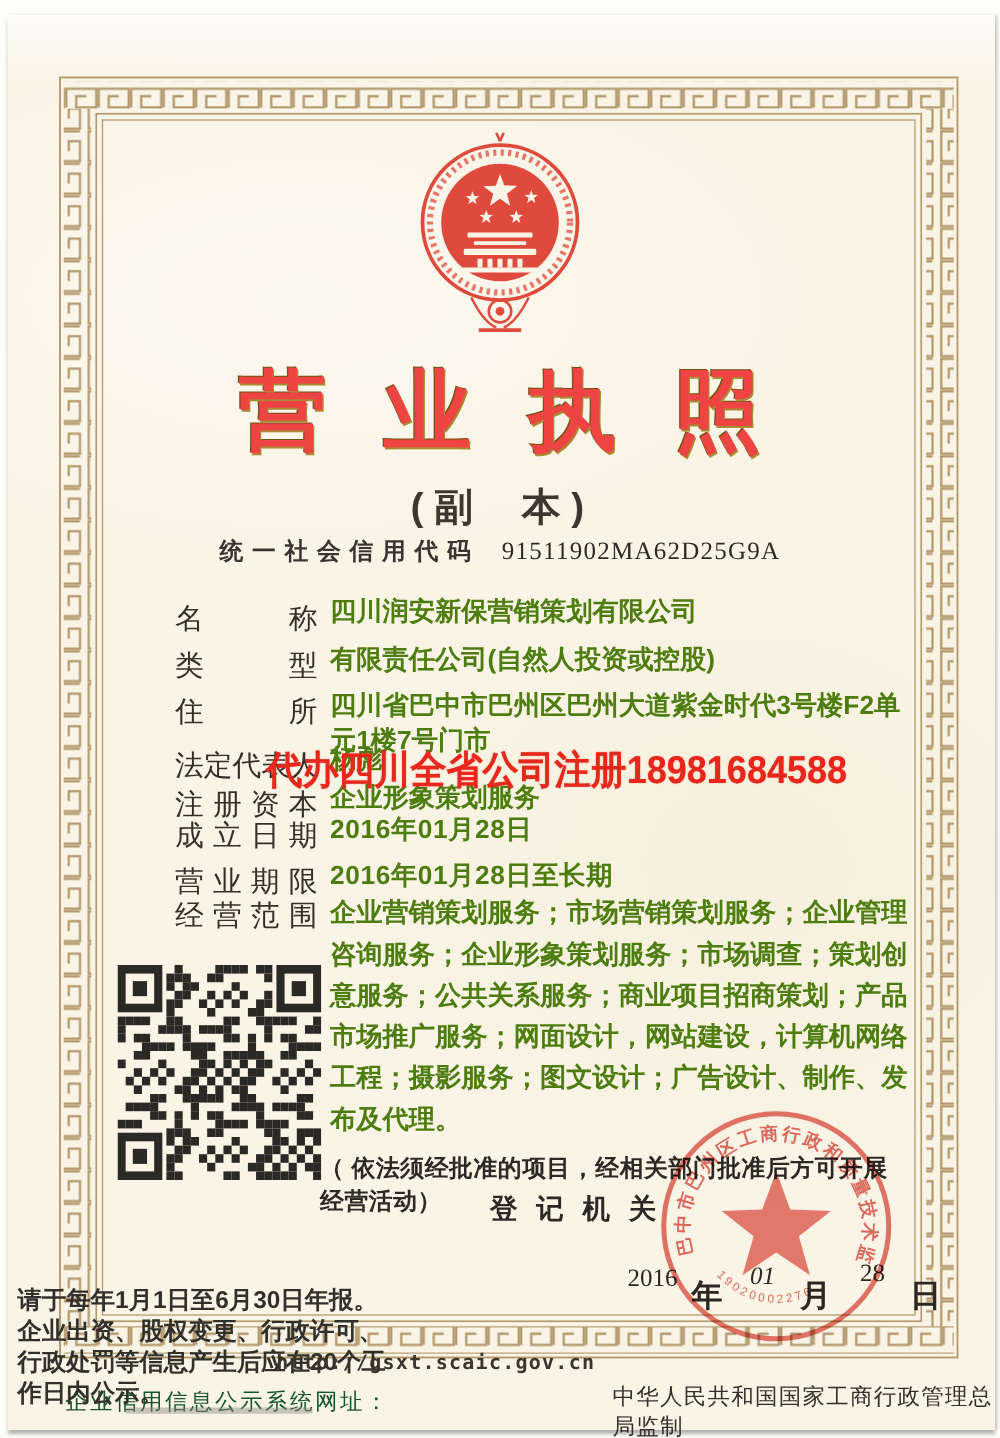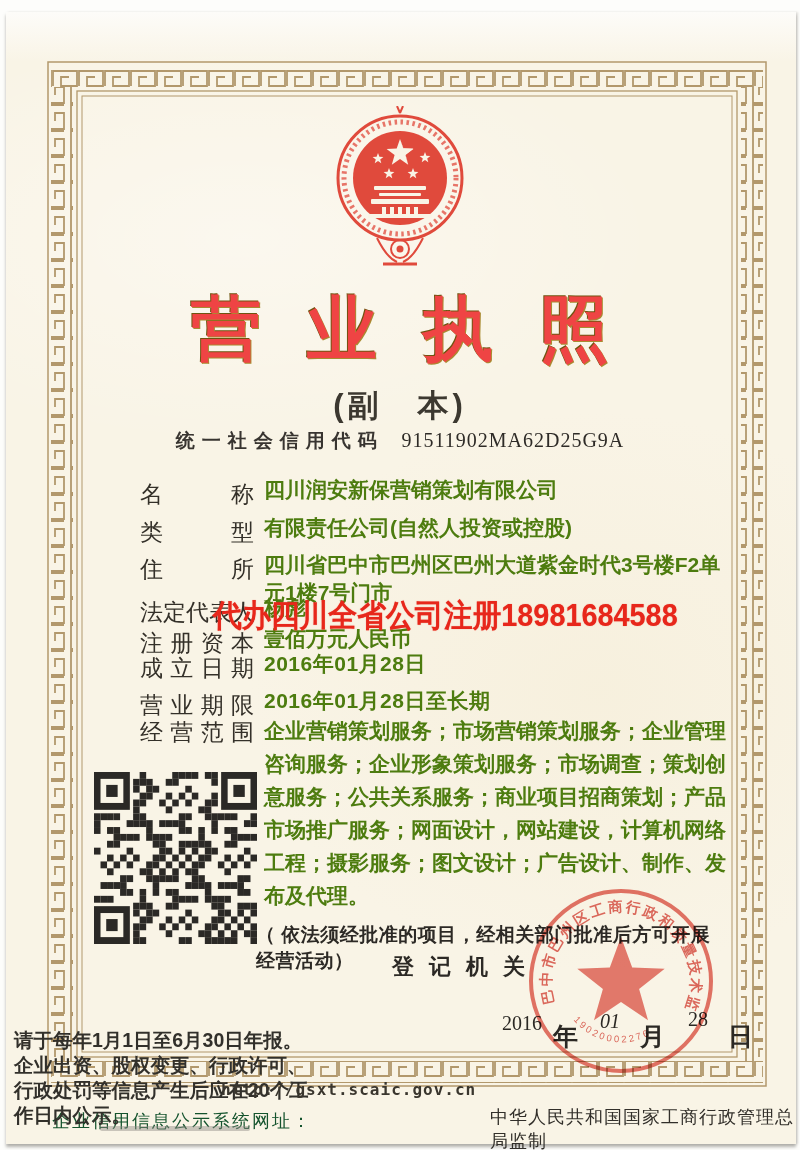--- a/index.html
+++ b/index.html
@@ -18,21 +18,21 @@
 
   .svg-layer { position:absolute; left:0; top:0; }
 
   
   #title { position:absolute; left:0; top:283px; width:800px; text-align:center;
     font-size:70px; font-weight:bold; letter-spacing:46px; padding-left:46px;
     color:#ef4444; text-shadow:1px 1px 0 #a98b31, -1px -1px 0 #6f5410;
     font-family:"Liberation Serif", serif; }
   #subtitle { position:absolute; left:0; top:385px; width:800px; text-align:center;
     font-size:31px; font-weight:bold; color:#3c3830; letter-spacing:4px;
-    font-family:Liberation Sans, sans-serif; }
+    font-family:Liberation Mono, monospace; }
 
   #code-row { position:absolute; left:0; top:428px; width:800px; text-align:center; white-space:nowrap; }
   #code-label { font-size:19px; font-weight:bold; color:#383430; letter-spacing:7px;
     font-family:"Liberation Serif", serif; }
   #code-value { font-size:20px; color:#2e2b27; letter-spacing:1px; font-family:"Liberation Serif", serif; }
 
   
   #fields { position:absolute; left:140px; top:0; width:600px; }
   .field-row { position:absolute; left:0; width:600px; }
   .field-row:nth-child(1){ top:476px; }
@@ -190,21 +190,21 @@
         </div>
         <div class="field-value">杨彪</div>
       </div>
       <div class="field-row">
         <div class="field-label">
           <span>注</span>
           <span>册</span>
           <span>资</span>
           <span>本</span>
         </div>
-        <div class="field-value">壹佰万元人民币</div>
+        <div class="field-value">企业形象策划服务</div>
       </div>
       <div class="field-row">
         <div class="field-label">
           <span>成</span>
           <span>立</span>
           <span>日</span>
           <span>期</span>
         </div>
         <div class="field-value">2016年01月28日</div>
       </div>

